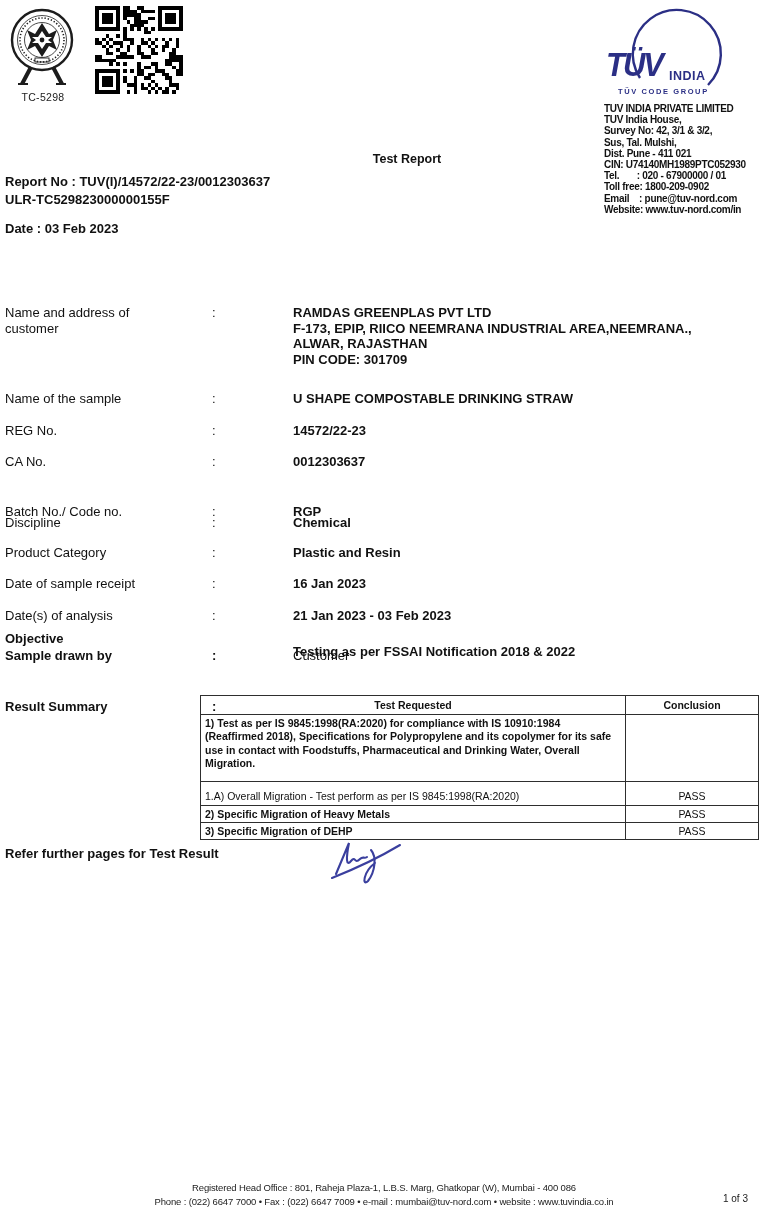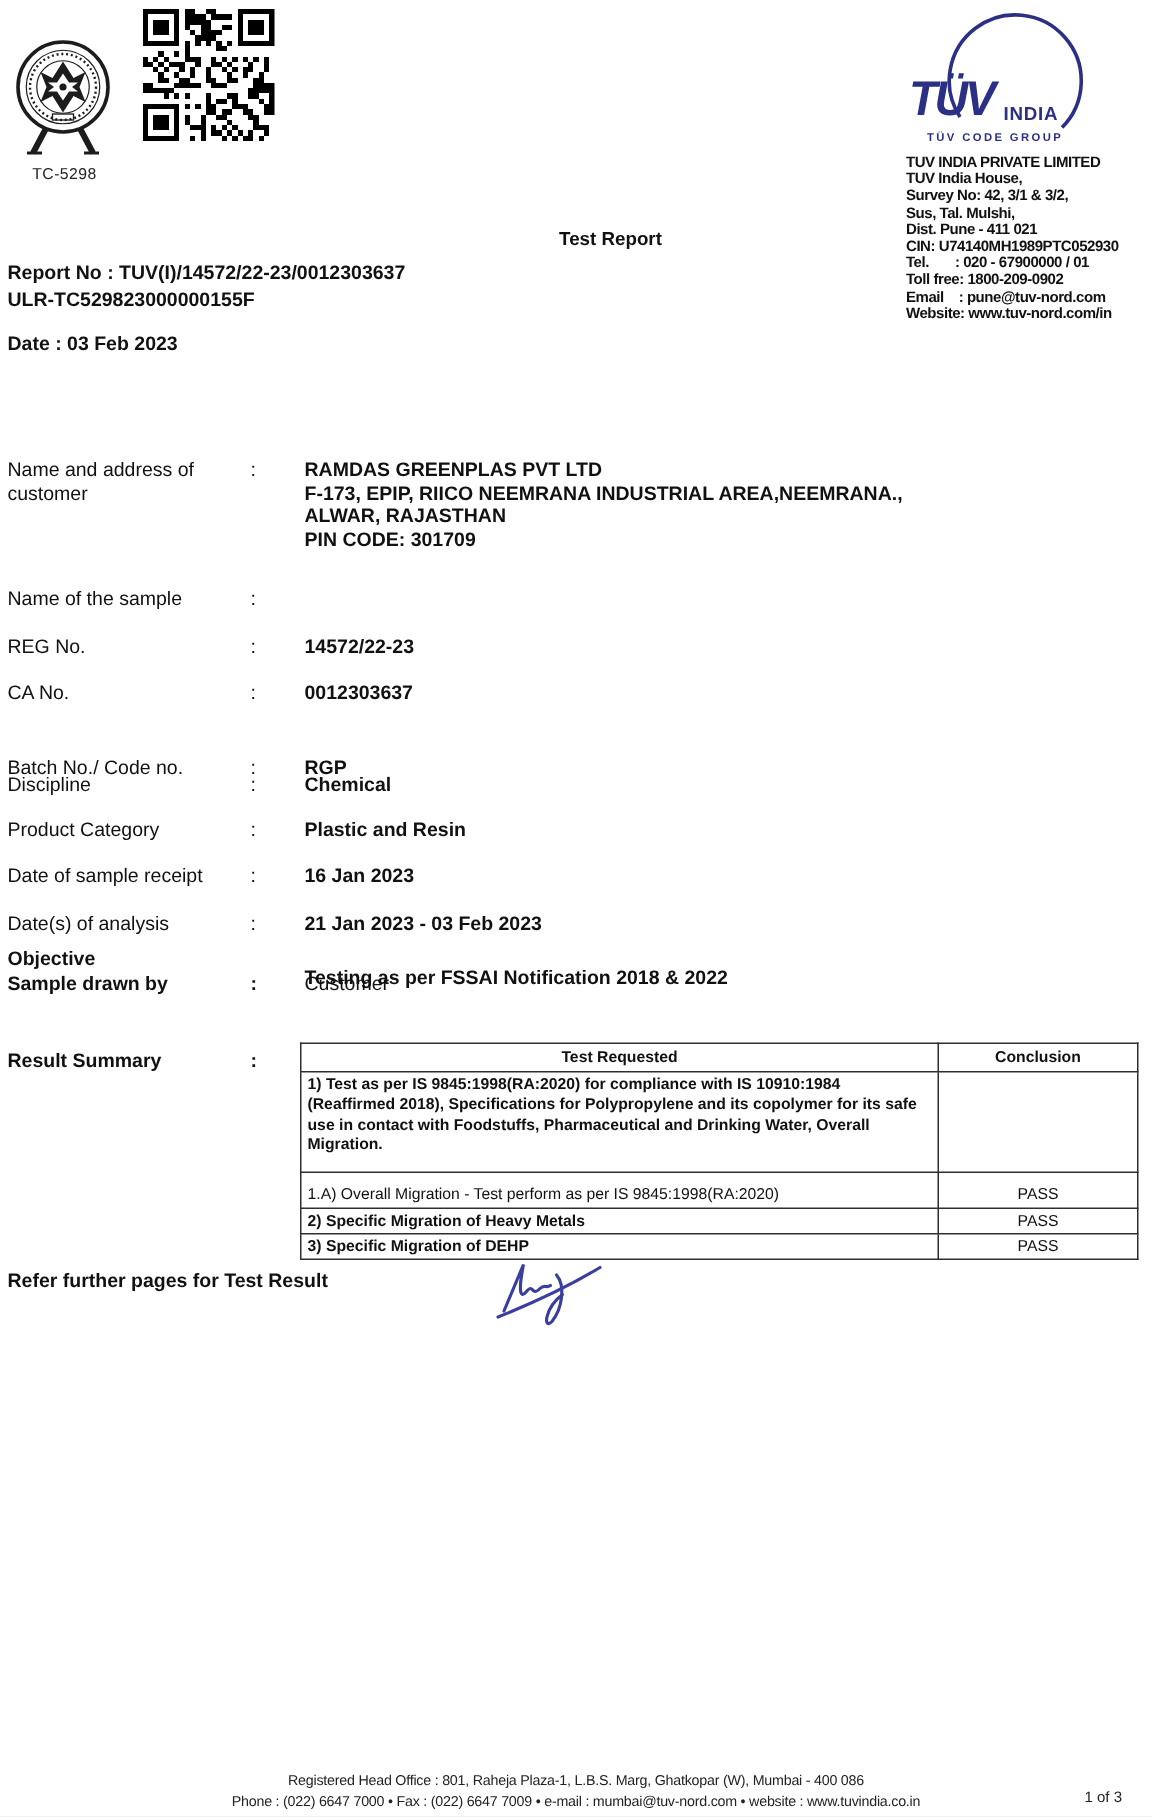--- a/index.html
+++ b/index.html
@@ -2,37 +2,37 @@
 <html><head>
 <meta charset="utf-8">
 <style>
   html,body { margin:0; padding:0; background:#e8e8e8; }
   .page {
     position:relative; width:768px; height:1211px; margin:0 auto;
     background:#ffffff; overflow:hidden;
     font-family:"Liberation Sans", sans-serif; color:#111;
   }
   
-  .seal { position:absolute; left:4px; top:22px; width:78px; text-align:center; }
+  .seal { position:absolute; left:4px; top:4px; width:78px; text-align:center; }
   .seal-label { font-size:10.5px; color:#222; margin-top:1px; letter-spacing:0.3px; }
   .qr { position:absolute; left:95px; top:6px; width:88px; height:88px; }
   
   .brand { position:absolute; left:602px; top:2px; width:162px; height:96px; color:#2b2f85; }
   .brand-arc { position:absolute; left:0; top:0; }
   .tuv-mark { position:absolute; left:4px; top:46px; font-size:31px; font-weight:bold; font-style:italic; letter-spacing:-2px; transform:scaleY(1.05); }
   .tuv-india { position:absolute; left:67px; top:67px; font-size:12.5px; font-weight:bold; letter-spacing:0.5px; }
   .tuv-group { position:absolute; left:16px; top:85px; font-size:7.5px; font-weight:bold; letter-spacing:1.6px; white-space:nowrap; }
   .company { position:absolute; left:604px; top:103px; width:162px; font-size:10px; font-weight:bold; line-height:11.2px; letter-spacing:-0.3px; white-space:nowrap; }
   
   .title { position:absolute; left:0; top:152px; width:768px; text-align:center; font-weight:bold; font-size:12.5px;padding-left:23px; }
   .report-no { position:absolute; left:5px; top:174px; font-weight:bold; font-size:13px; }
   .ulr      { position:absolute; left:5px; top:192px; font-weight:bold; font-size:13px; }
   .rdate    { position:absolute; left:5px; top:221px; font-weight:bold; font-size:13px; }
   
-  .field-row { position:absolute; left:5px; width:755px; display:flex; font-size:13px; line-height:15.6px; }
+  .field-row { position:absolute; left:5px; width:755px; display:flex; font-size:13px; line-height:15.6px;gap:45px; }
   .f-label { width:162px; flex:none; }
   .f-sep   { width:36px; flex:none; }
   .f-value { flex:1; }
   .bold { font-weight:bold; }
   .field-row-0  { top:305px; }
   .field-row-1  { top:391px; }
   .field-row-2  { top:423px; }
   .field-row-3  { top:454px; }
   .field-row-4  { top:504px; }
   .field-row-5  { top:515px; }
@@ -315,20 +315,23 @@
           <div>F-173, EPIP, RIICO NEEMRANA INDUSTRIAL AREA,NEEMRANA.,</div>
           <div>ALWAR, RAJASTHAN</div>
           <div>PIN CODE: 301709</div>
         </div>
       </div>
       <div class="field-row field-row-1">
         <div class="f-label">
           <div>Name of the sample</div>
         </div>
         <div class="f-sep">:</div>
+        <div class="f-value bold">
+          <div>U SHAPE COMPOSTABLE DRINKING STRAW</div>
+        </div>
       </div>
       <div class="field-row field-row-2">
         <div class="f-label">
           <div>REG No.</div>
         </div>
         <div class="f-sep">:</div>
         <div class="f-value bold">
           <div>14572/22-23</div>
         </div>
       </div>

